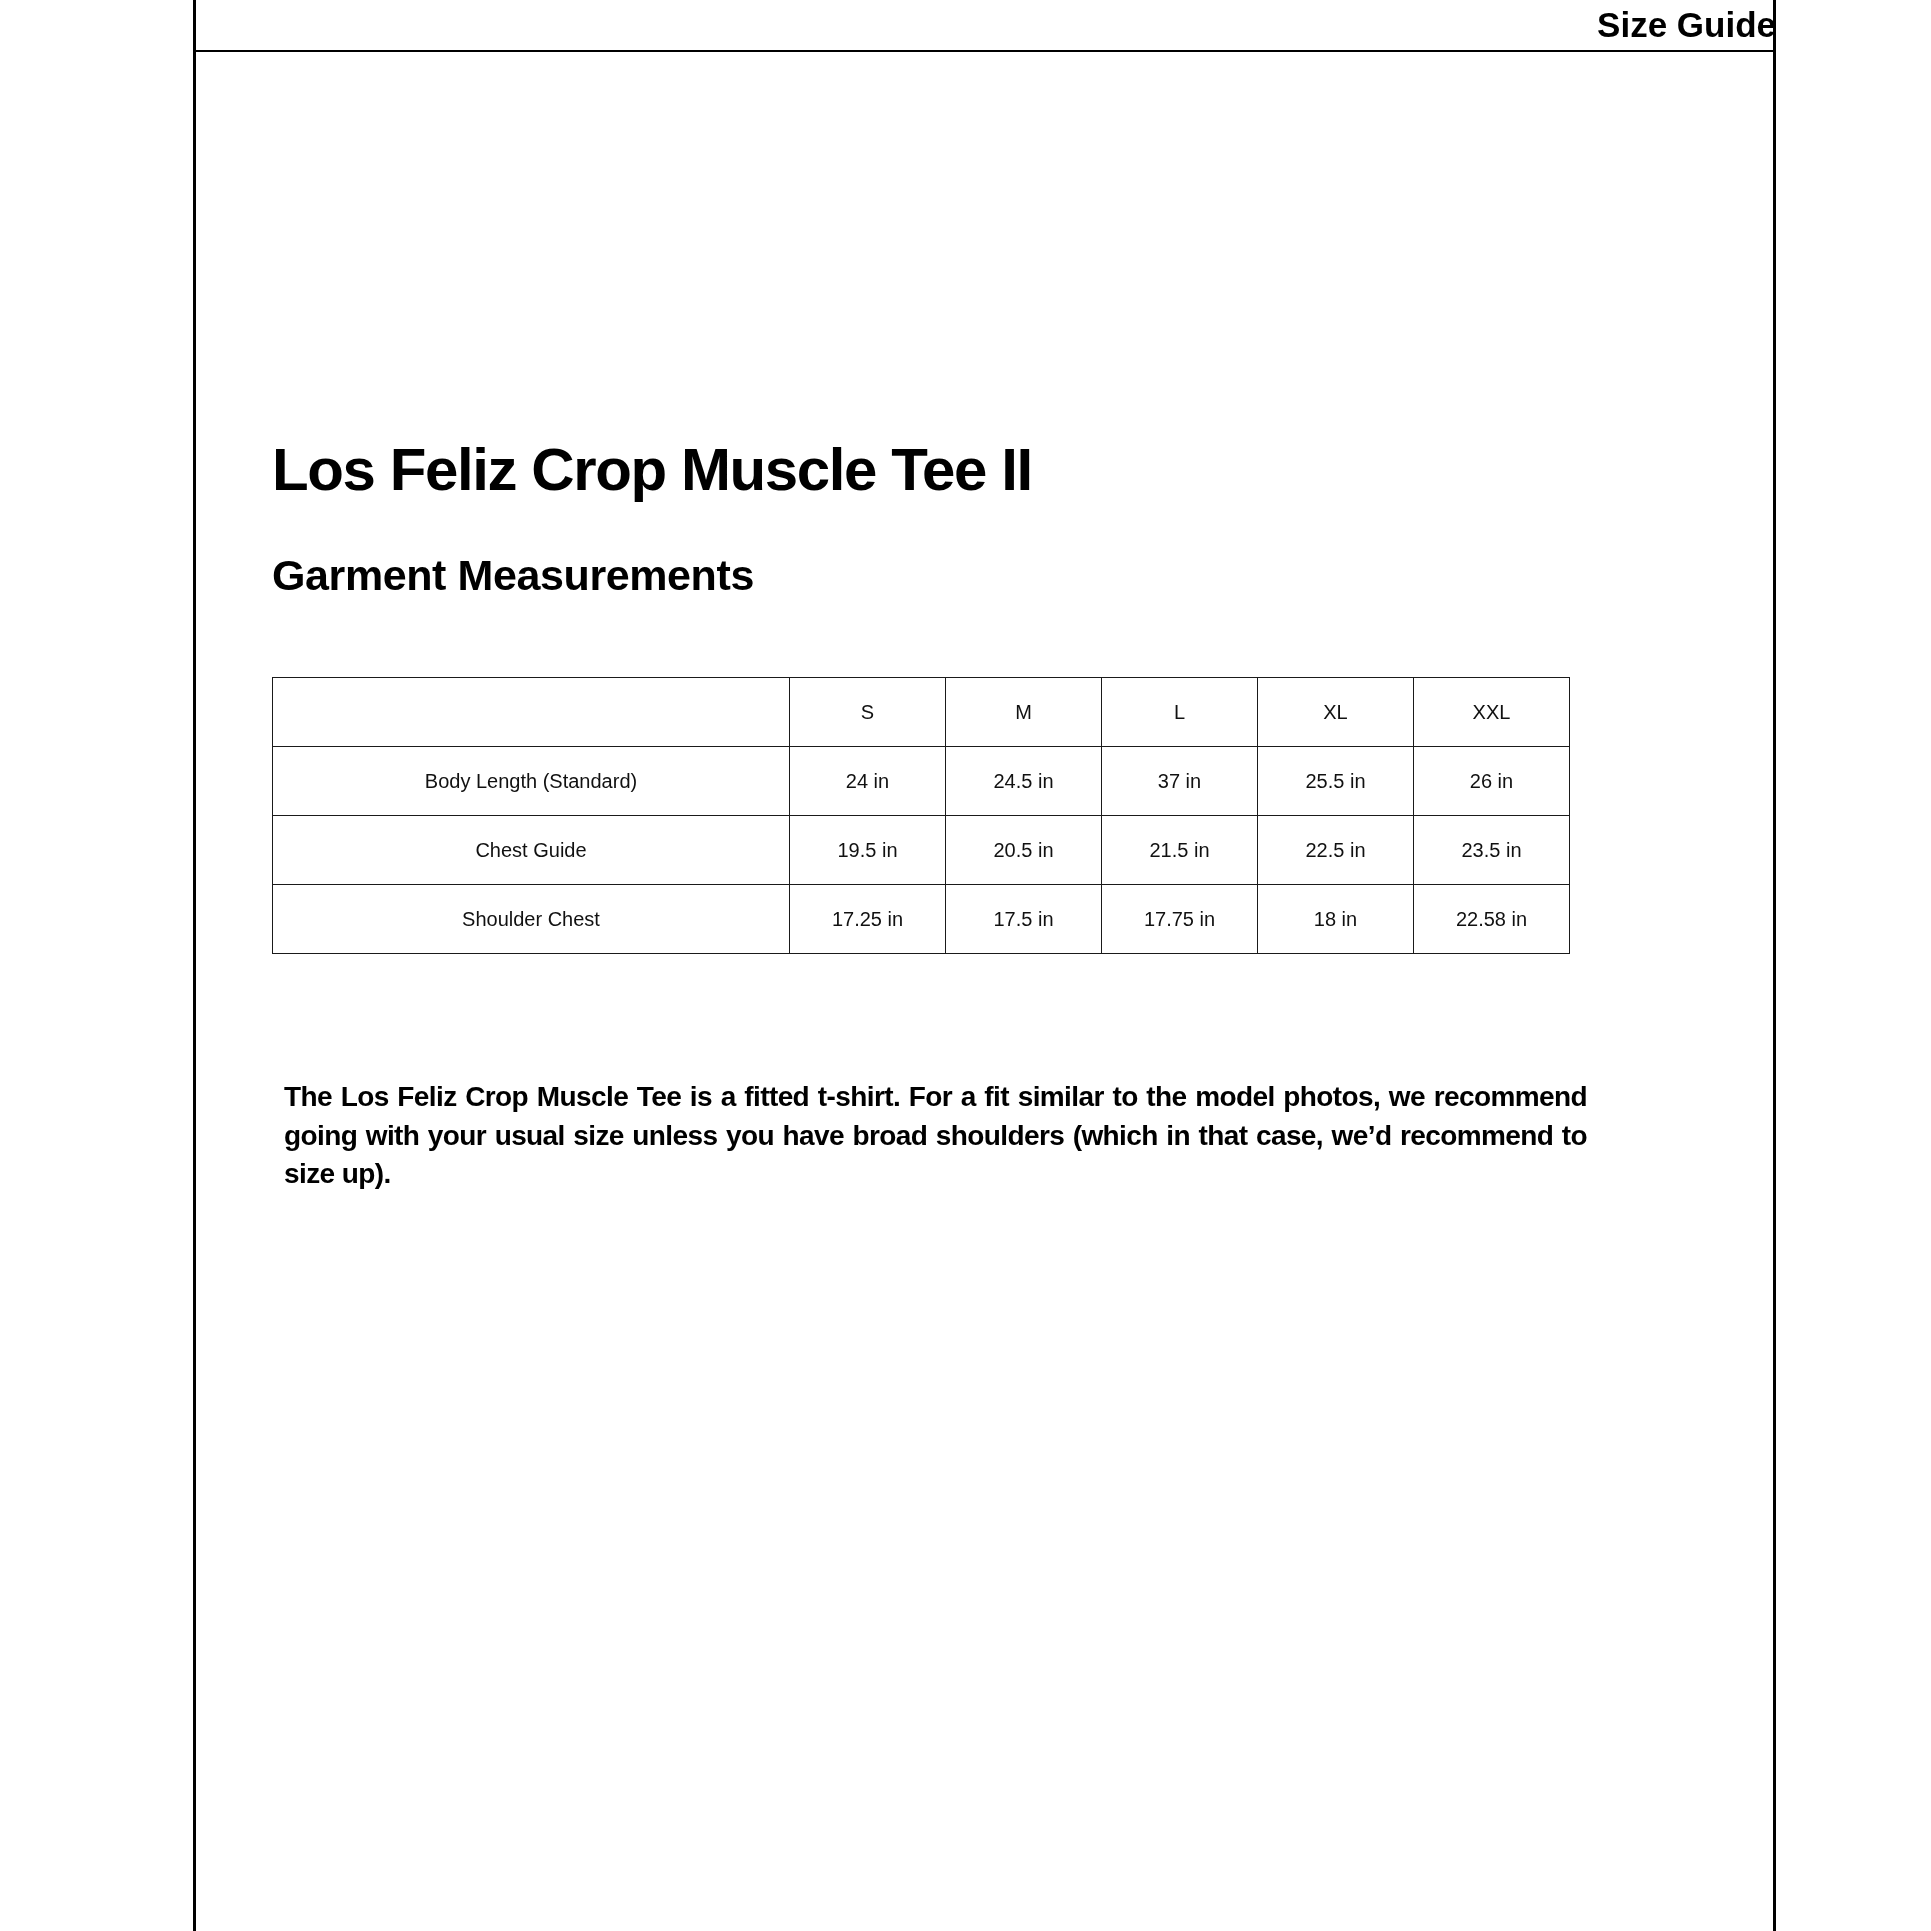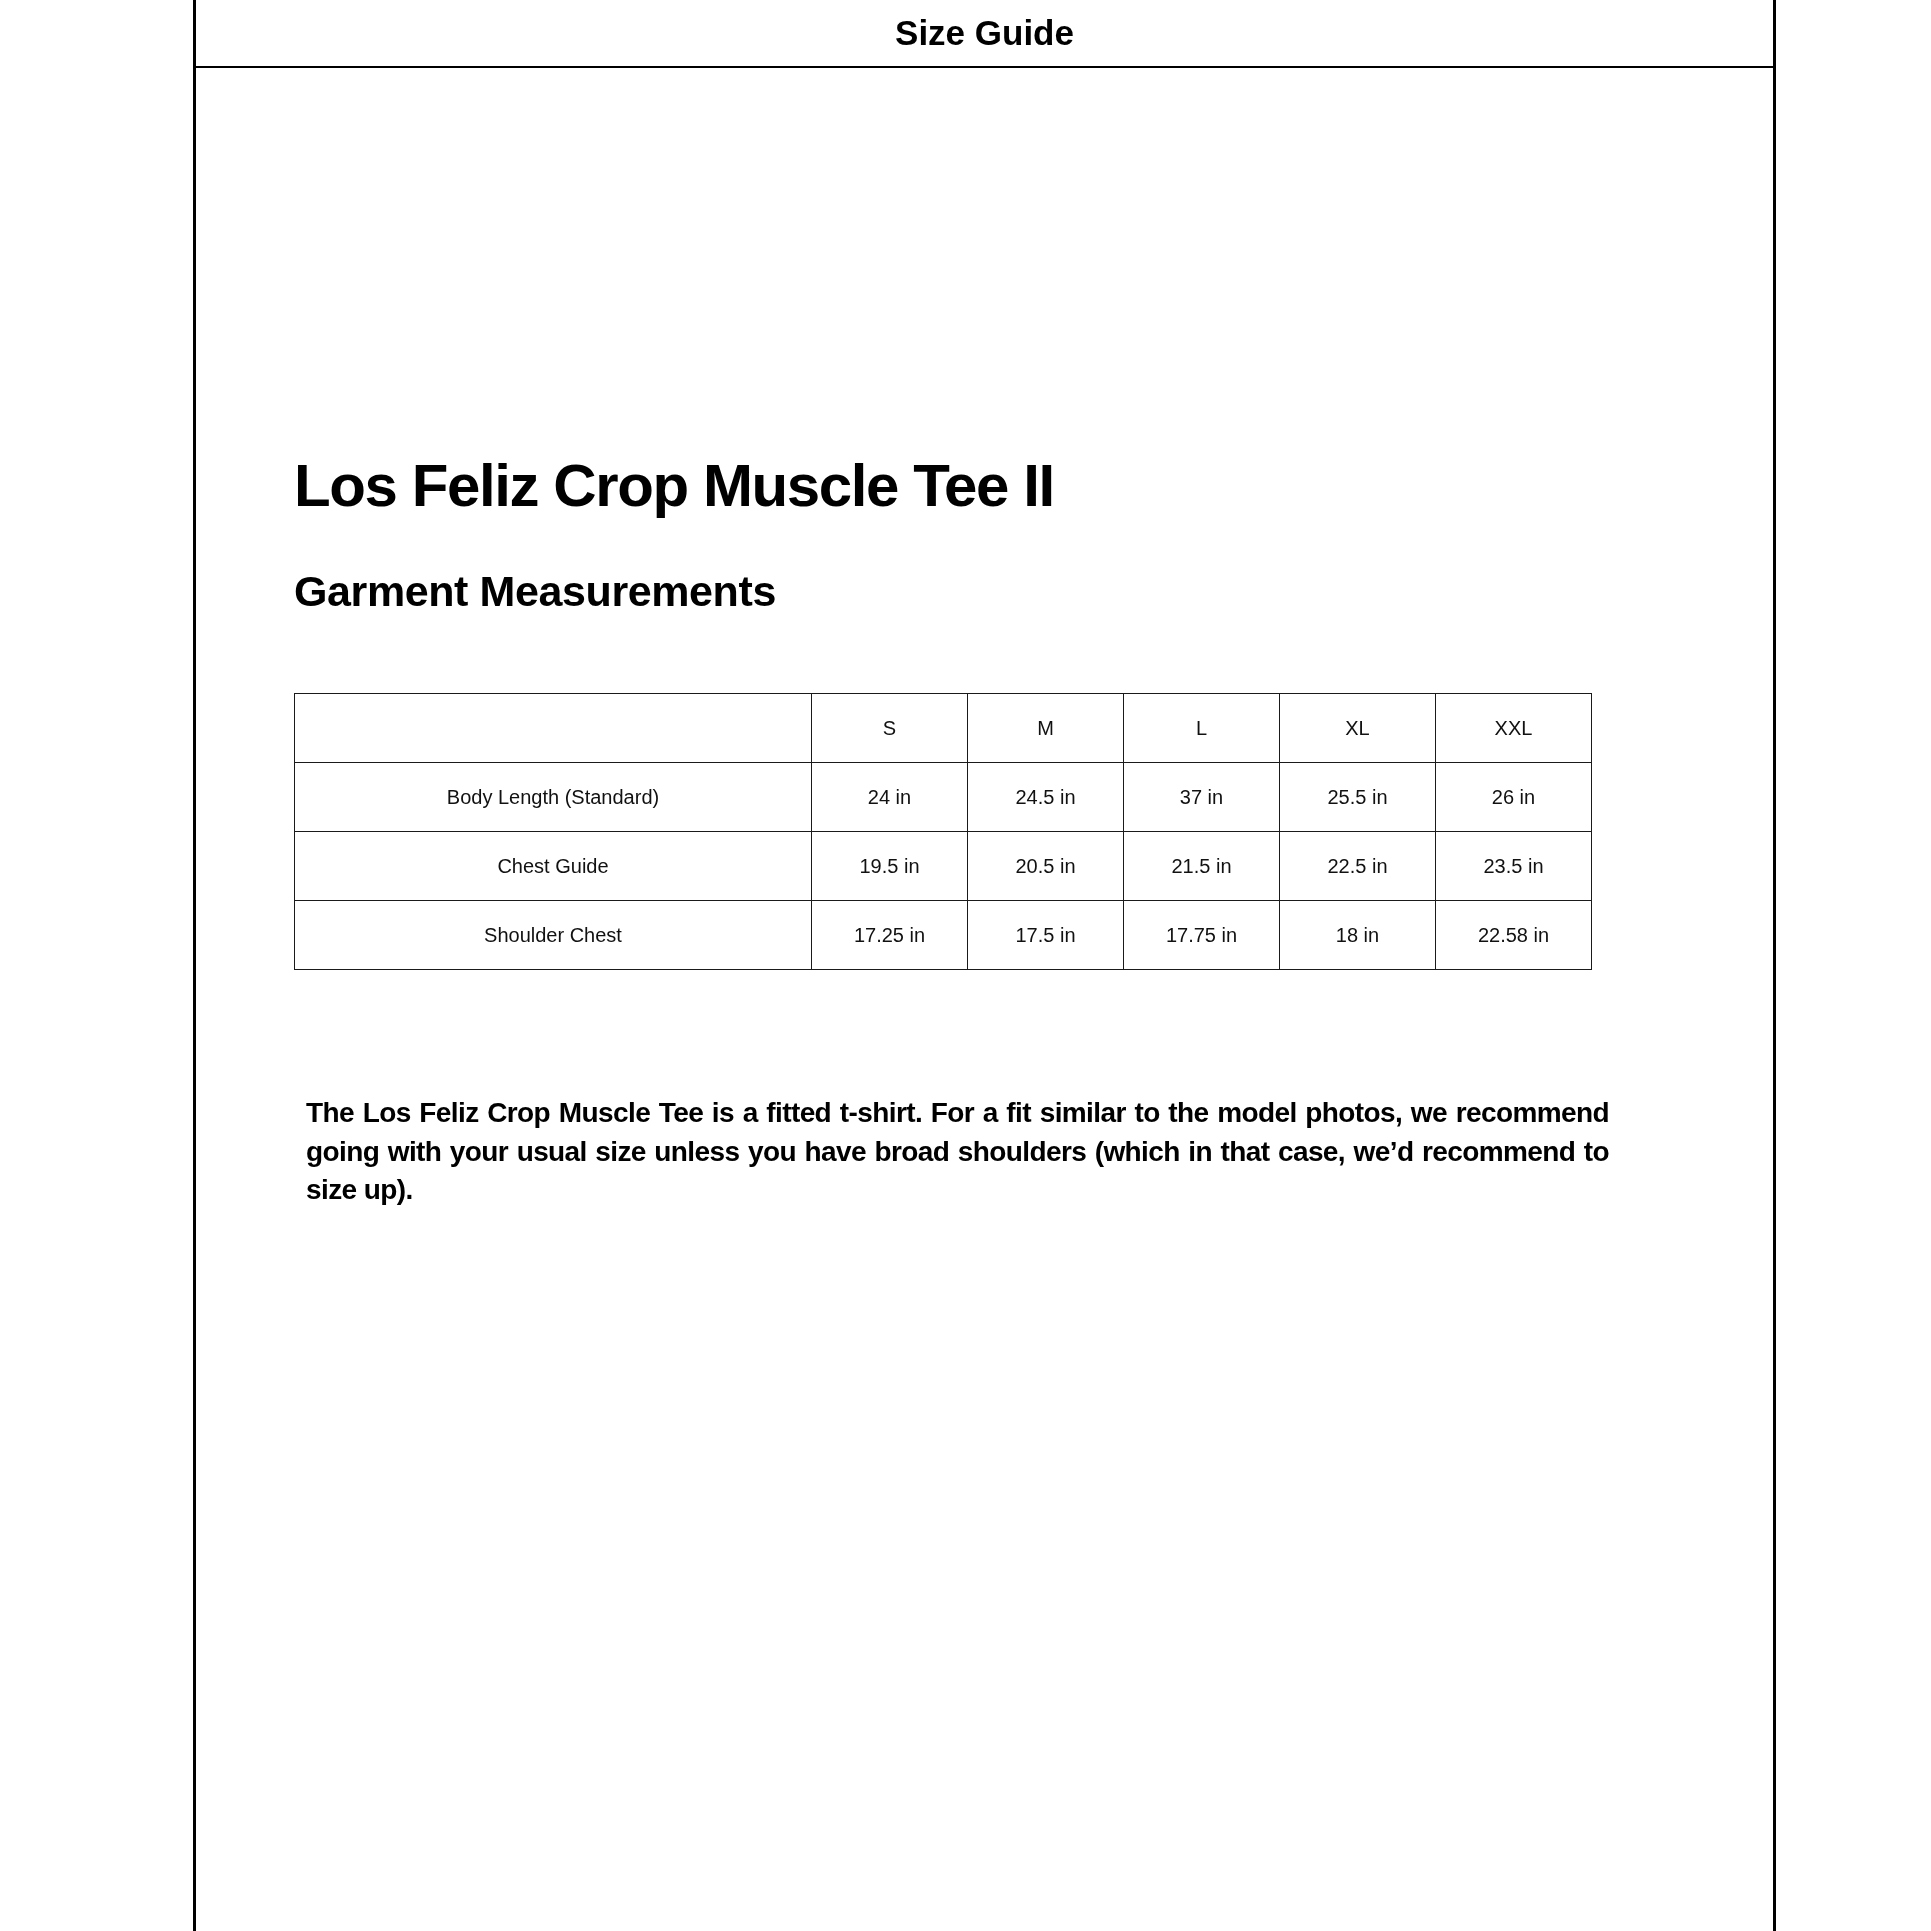--- a/index.html
+++ b/index.html
@@ -17,24 +17,24 @@
   .page {
     position: absolute;
     left: 193px;
     top: 0;
     width: 1583px;
     height: 1931px;
     box-sizing: border-box;
   }
   
   .header {
-    height: 68px;
+    height: 52px;
     display: flex;
     align-items: center;
-    justify-content: center;
+    justify-content: flex-end;
     border-bottom: 2.9px solid #000;
     box-sizing: border-box;
   }
   .header-title {
     font-size: 35px;
     font-weight: bold;
     letter-spacing: 0px;
   }
   
   .rail-left, .rail-right {
@@ -48,21 +48,21 @@
   .rail-right { right: 0; }
 
   
   .content {
     padding: 0 0 0 0;
     position: relative;
     height: calc(1931px - 68px);
     box-sizing: border-box;
   }
   .inner {
-    padding-left: 101px;
+    padding-left: 79px;
     padding-right: 143px;
   }
   .product-title {
     font-size: 60px;
     font-weight: bold;
     letter-spacing: -1.4px;
     margin-top: 386px;
     line-height: 1.05;
   }
   .section-sub {

